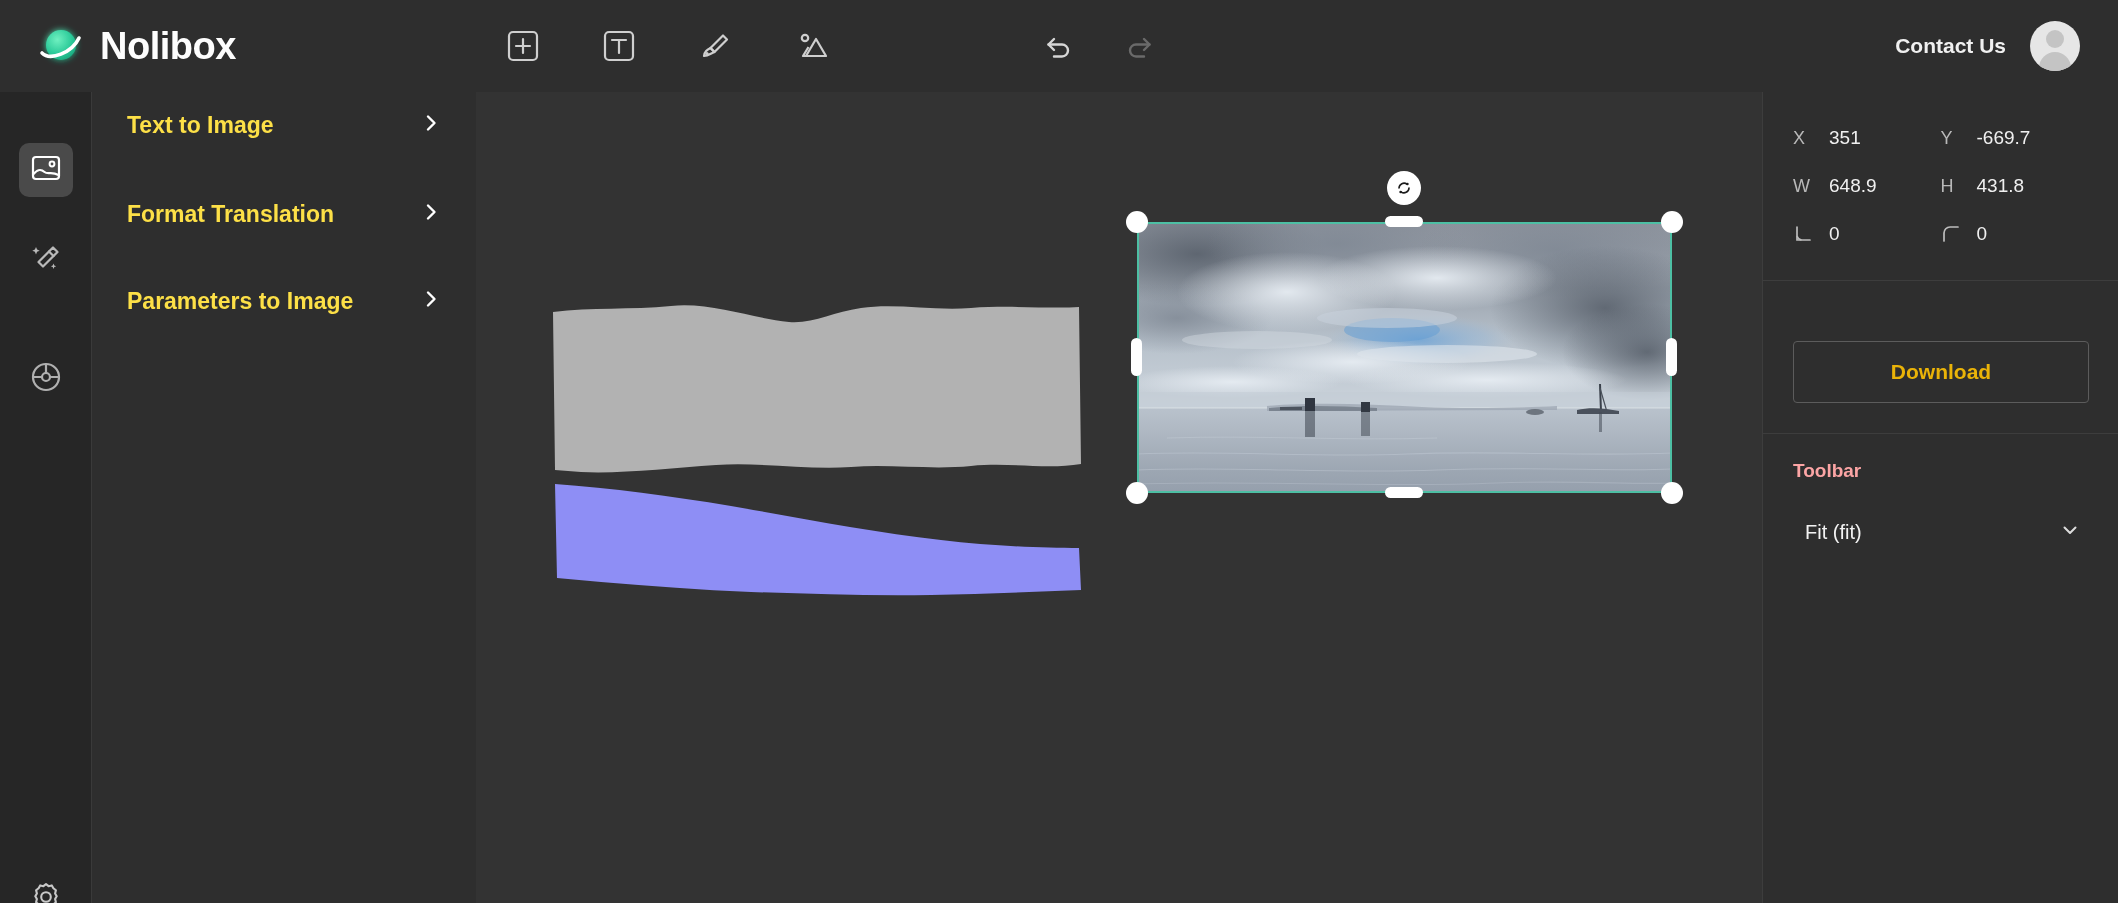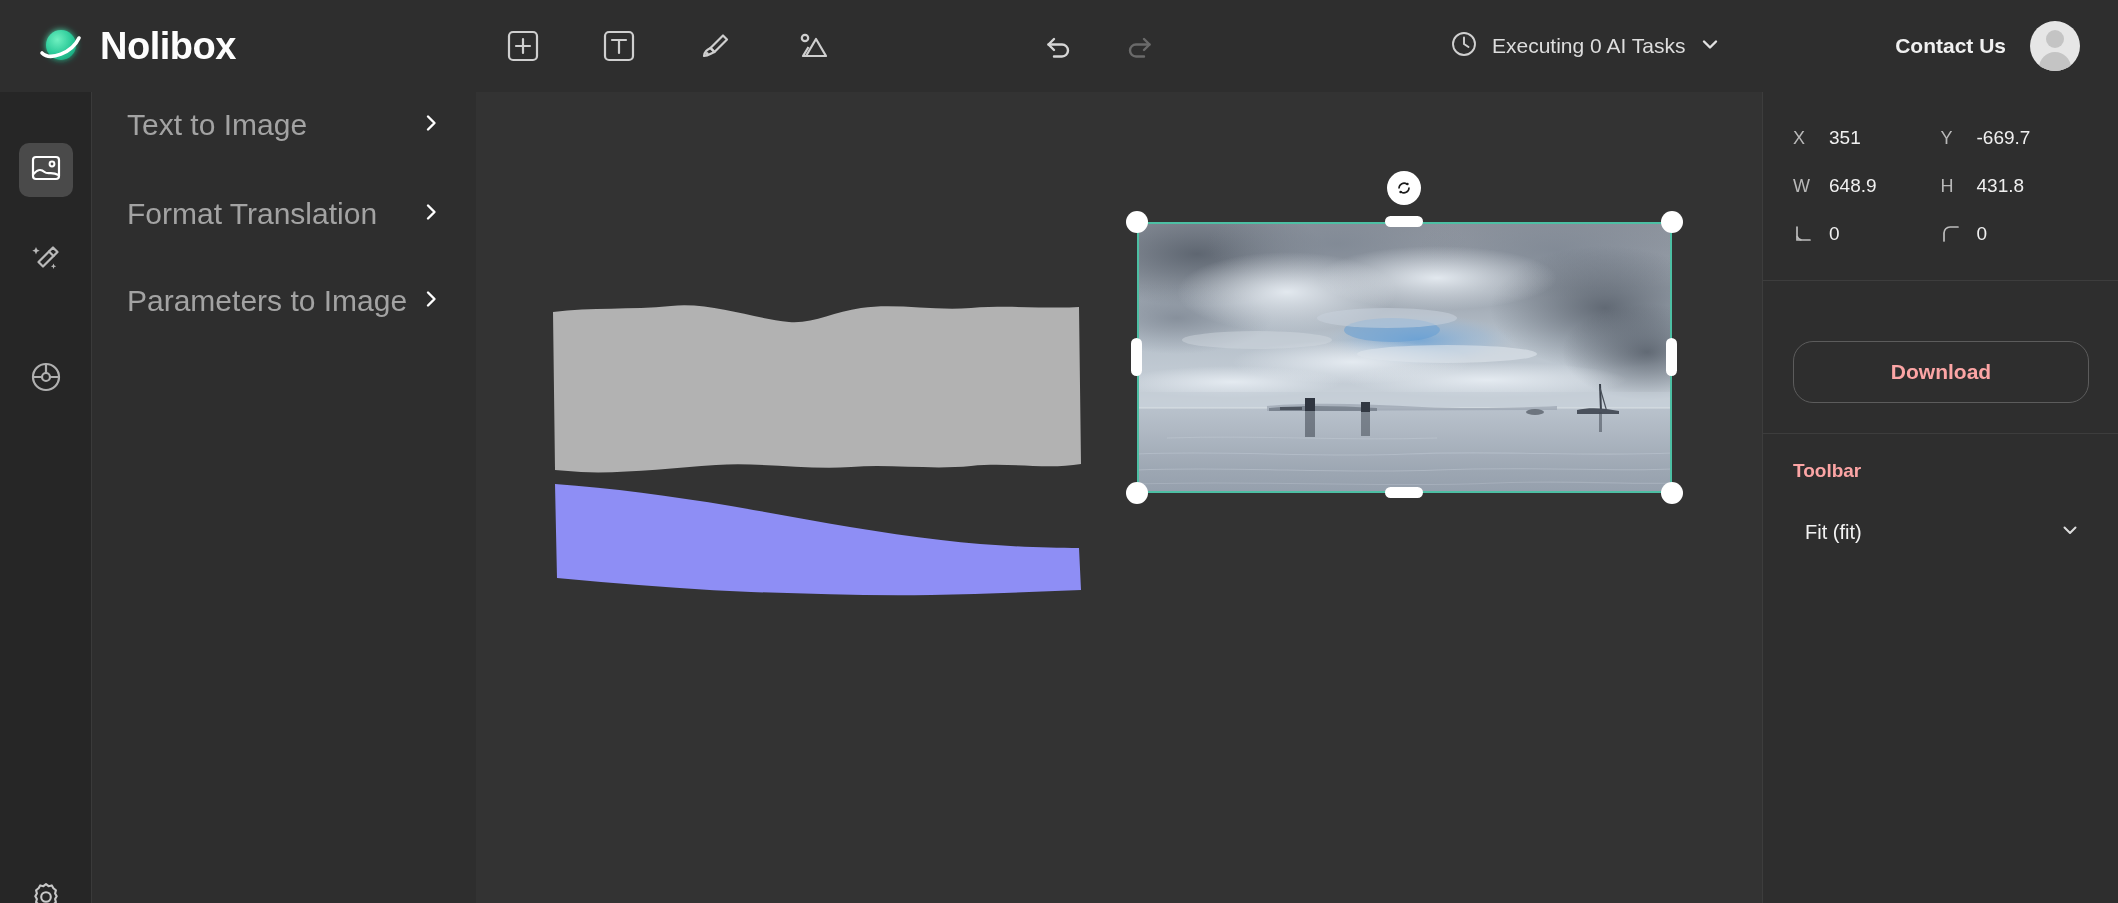--- a/index.html
+++ b/index.html
@@ -70,21 +70,21 @@
   
   #menu-panel {
     position: absolute; left: 93px; top: 92px; width: 383px; height: 811px;
     background: #2e2e2e;
   }
   .menu-item {
     position: absolute; left: 0; width: 383px; height: 56px;
     display: flex; align-items: center; justify-content: space-between;
     padding: 0 34px 0 34px; cursor: pointer;
   }
-  .menu-item-label { font-size: 30px; color: #a3a3a3; }
+  .menu-item-label { font-size: 23px; color: #fde047; font-weight: bold; }
   #menu-item-0 { top: 5px; }
   #menu-item-1 { top: 94px; }
   #menu-item-2 { top: 181px; }
 
   
   #canvas {
     position: absolute; left: 476px; top: 92px; width: 1286px; height: 811px;
     background: #333333; overflow: hidden;
   }
   #shape-gray {
@@ -142,21 +142,21 @@
   .prop-val { font-size: 19px; color: #f0f0f0; cursor: text; }
   .prop-icon { width: 20px; flex: none; display: flex; align-items: center; }
 
   #section-format { padding-top: 26px; padding-bottom: 30px; border-bottom: 1px solid #3d3d3d; }
   #format-row { display: flex; align-items: center; justify-content: space-between; height: 36px; }
   #format-label { font-size: 20px; color: #dcdcdc; }
   #format-select { display: flex; align-items: center; gap: 26px; cursor: pointer; }
   #format-value { font-size: 20px; color: #f2f2f2; }
   #download-btn {
     margin-top: 34px; width: 296px; height: 62px; border: 1px solid #5c5c5c;
-    border-radius: 20px; background: transparent; color: #fca5a5;
+    border-radius: 4px; background: transparent; color: #eab308;
     font-size: 21px; font-weight: bold; font-family: "Liberation Sans", sans-serif;
     cursor: pointer; display: flex; align-items: center; justify-content: center;
   }
 
   #section-toolbar { padding-top: 26px; }
   #toolbar-title { font-size: 19px; font-weight: bold; color: #fca5a5; }
   #toolbar-select {
     margin-top: 30px; height: 40px; display: flex; align-items: center;
     justify-content: space-between; padding: 0 8px 0 12px; cursor: pointer;
   }
@@ -230,34 +230,20 @@
         </svg>
       </div>
       <div class="tool-btn">
         <svg width="36" height="36" viewBox="0 0 36 36">
           <path d="M22 11 L27.5 16.5 L22 22" fill="none" stroke="#6a6a6a" stroke-width="2.4" stroke-linecap="round" stroke-linejoin="round"></path>
           <path d="M27.5 16.5 H14 a6 6 0 0 0 0 12 H22" fill="none" stroke="#6a6a6a" stroke-width="2.4" stroke-linecap="round"></path>
         </svg>
       </div>
     </div>
 
-    <div id="tasks">
-      <span>
-        <svg width="28" height="28" viewBox="0 0 28 28">
-          <circle cx="14" cy="14" r="11" fill="none" stroke="#d0d0d0" stroke-width="1.9"></circle>
-          <path d="M14 7.5 V14 L18.5 17" fill="none" stroke="#d0d0d0" stroke-width="1.9" stroke-linecap="round"></path>
-        </svg>
-      </span>
-      <span id="tasks-label">Executing 0 AI Tasks</span>
-      <span>
-        <svg width="22" height="22" viewBox="0 0 22 22">
-          <path d="M5 8.5 L11 14.5 L17 8.5" fill="none" stroke="#e2e2e2" stroke-width="2.4" stroke-linecap="round" stroke-linejoin="round"></path>
-        </svg>
-      </span>
-    </div>
 
     <div id="topbar-right">
       <span id="contact-us">Contact Us</span>
       <span id="avatar"></span>
     </div>
   </div>
 
   <div id="rail">
     <div id="rail-1" class="rail-btn active">
       <span>

